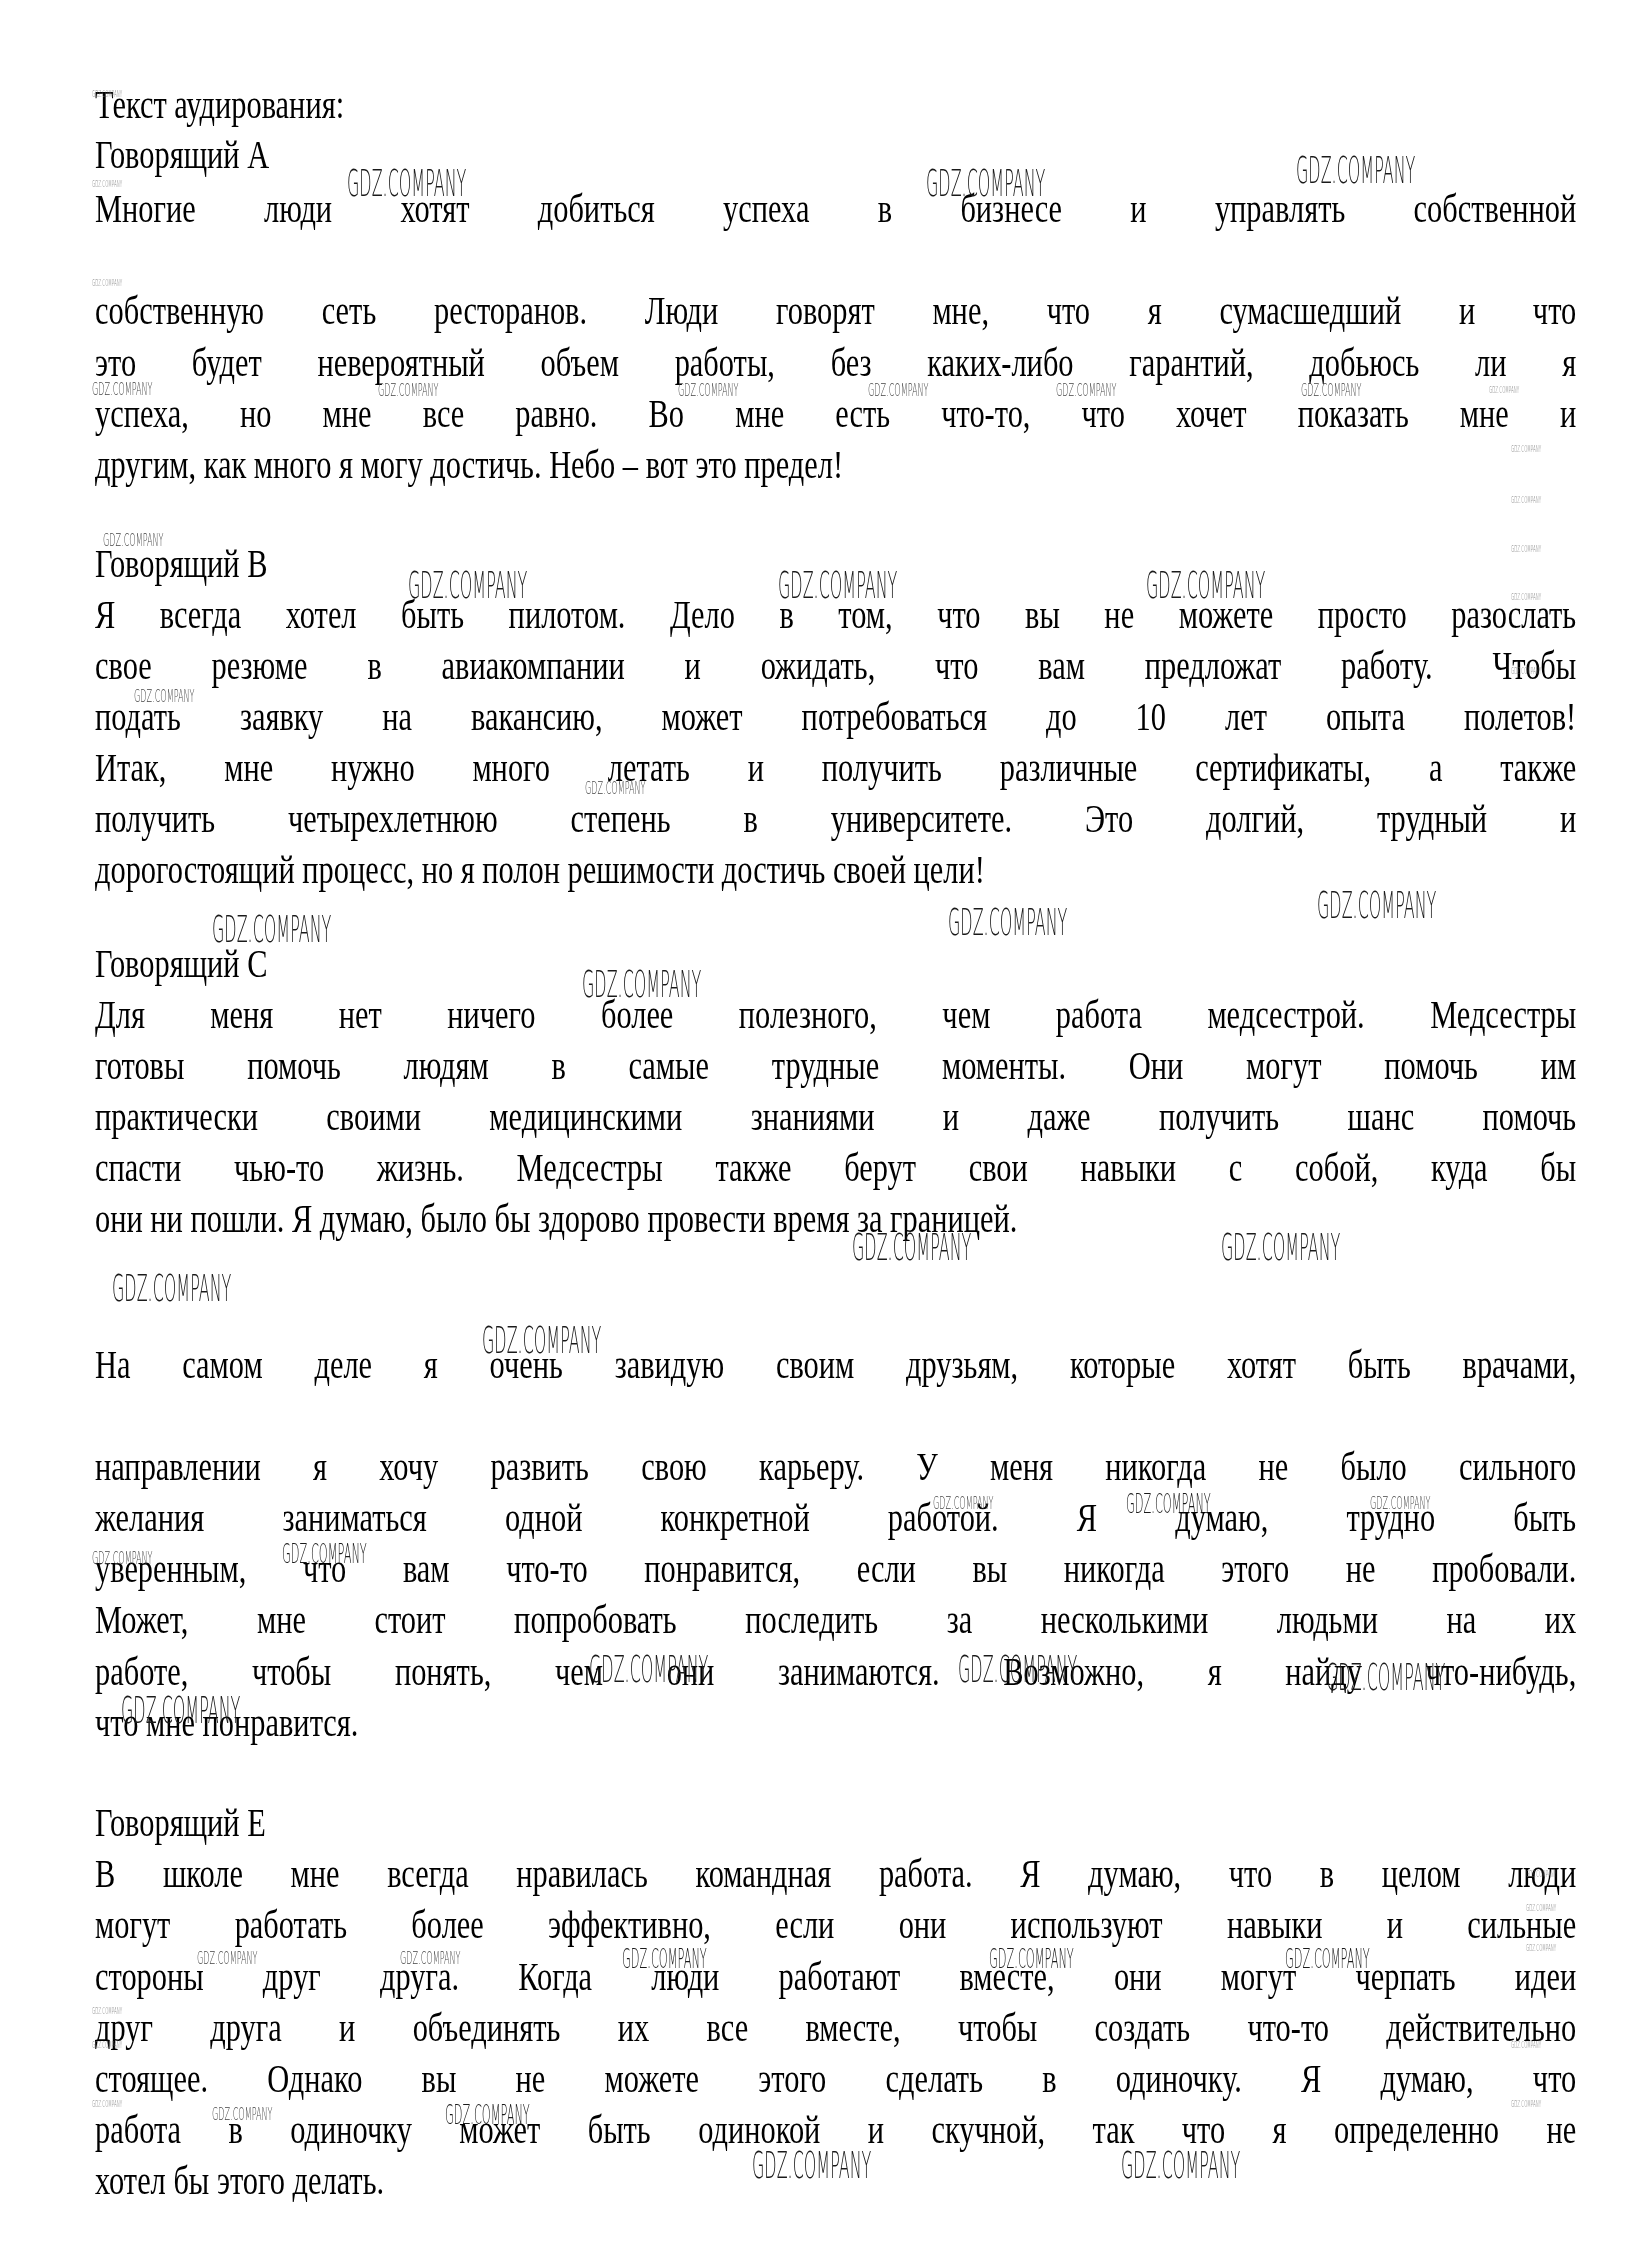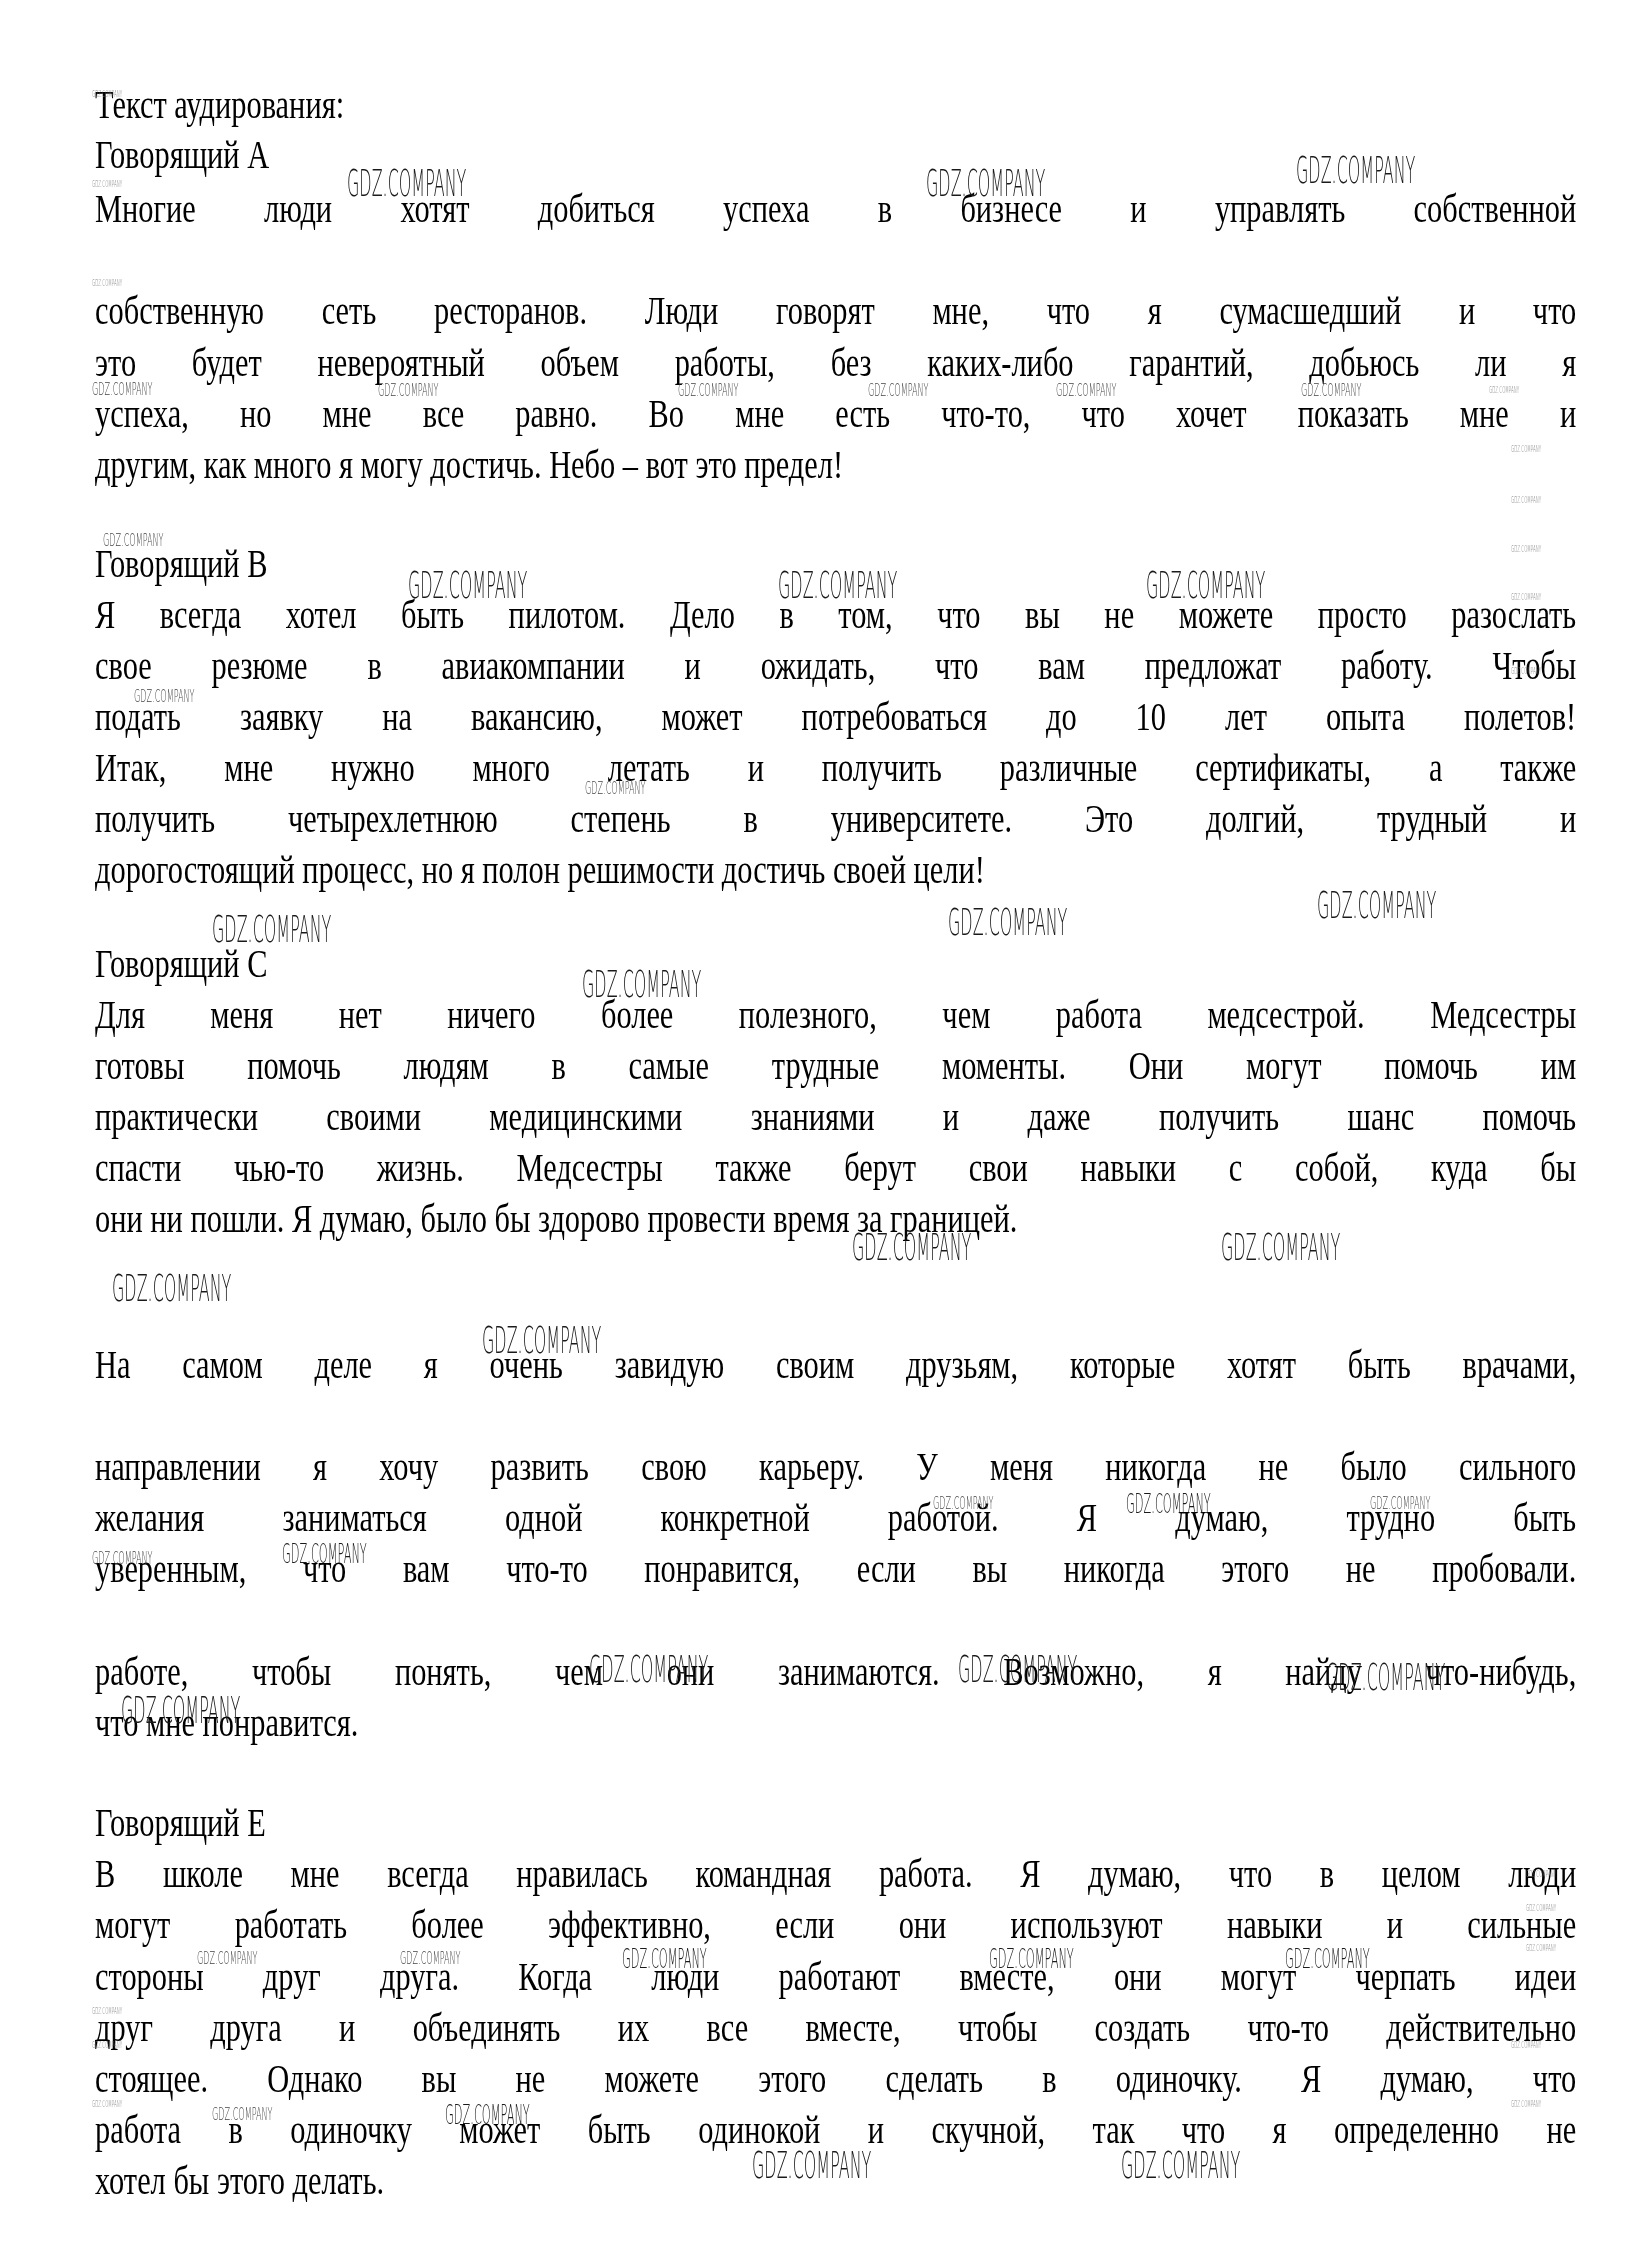--- a/index.html
+++ b/index.html
@@ -101,20 +101,23 @@
     </div>
   <div class="line" style="top:1445px">
       <span class="inner">направлении я хочу развить свою карьеру. У меня никогда не было сильного</span>
     </div>
   <div class="line" style="top:1547px">
       <span class="inner">уверенным, что вам что-то понравится, если вы никогда этого не пробовали.</span>
     </div>
   <div class="line" style="top:1496px">
       <span class="inner">желания заниматься одной конкретной работой. Я думаю, трудно быть</span>
     </div>
+  <div class="line" style="top:1598px">
+      <span class="inner">Может, мне стоит попробовать последить за несколькими людьми на их</span>
+    </div>
   <div class="line" style="top:1650px">
       <span class="inner">работе, чтобы понять, чем они занимаются. Возможно, я найду что-нибудь,</span>
     </div>
   <div class="line" style="top:1701px">
       <span class="inner last">что мне понравится.</span>
     </div>
 
   <div class="line heading" style="top:1801px">
       <span class="inner">Говорящий E</span>
     </div>

